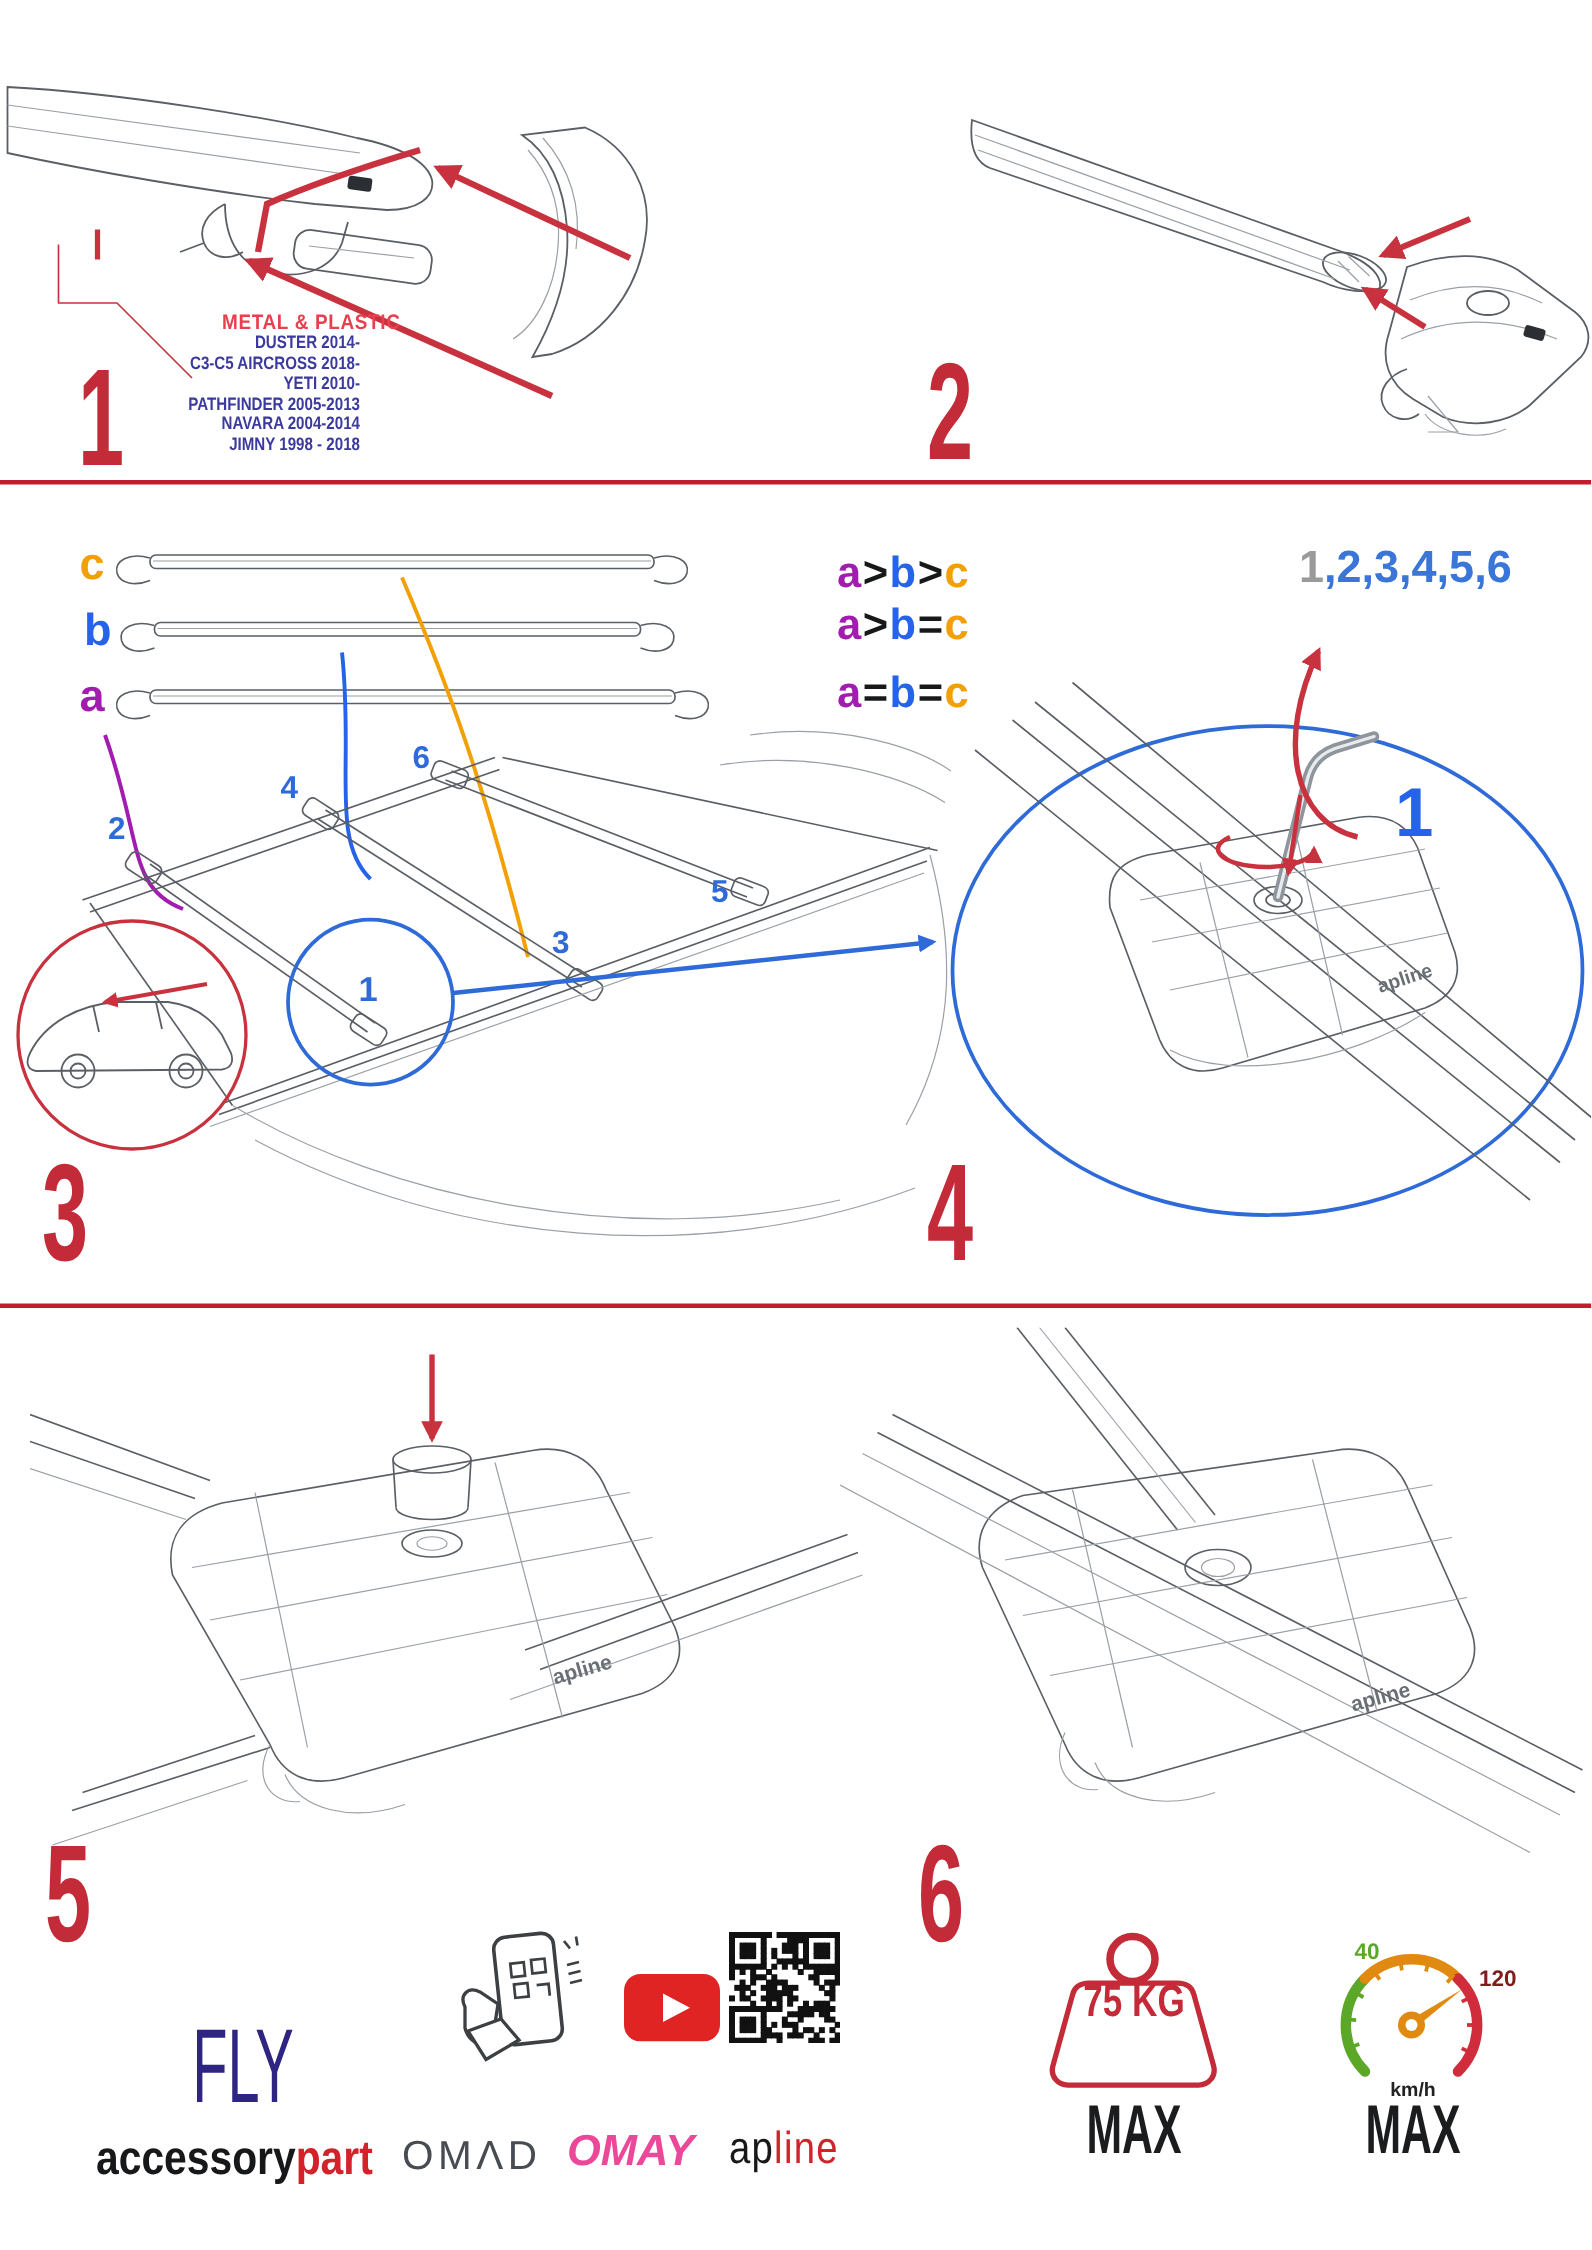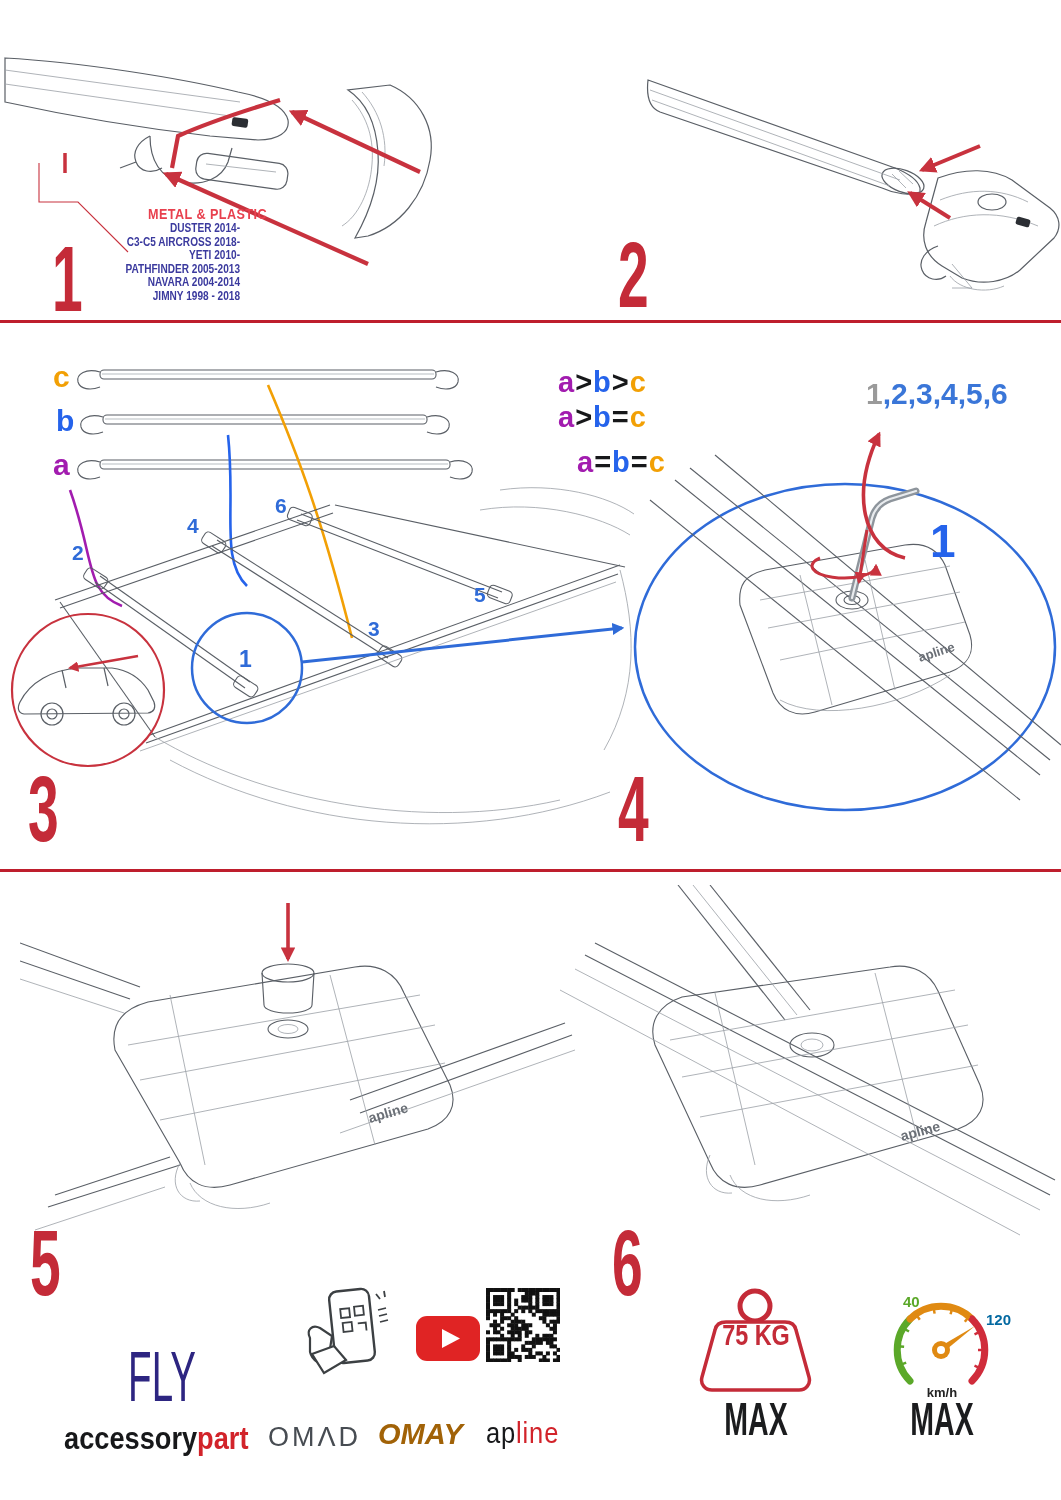--- a/index.html
+++ b/index.html
@@ -20,30 +20,30 @@
   .posnum{font-weight:bold;font-size:21px;line-height:1;color:#2F6BD8;}
   .seq{font-weight:bold;font-size:30px;line-height:1;white-space:nowrap;}
   .seq-first{color:#9A9A9A}.seq-rest{color:#3A76D8}
   .callout1{font-weight:bold;font-size:46px;line-height:1;color:#2563EB;}
   .fly{font-size:70px;line-height:1;color:#2D2581;transform:scaleX(.55);
        transform-origin:center top;width:160px;text-align:center;}
   .accessory{font-weight:bold;font-size:32px;line-height:1;color:#17181a;
              transform:scaleX(.85);transform-origin:left top;white-space:nowrap;}
   .accessory .red{color:#D2232A}
   .omad{font-weight:normal;font-size:27px;line-height:1;color:#474C52;letter-spacing:3px;}
-  .omay{font-weight:bold;font-style:italic;font-size:29px;line-height:1;color:#a16207;}
+  .omay{font-weight:bold;font-style:italic;font-size:29px;line-height:1;color:#ec4899;}
   .apline{font-size:30px;line-height:1;color:#17181a;letter-spacing:1px;
           transform:scaleX(.85);transform-origin:left top;white-space:nowrap;}
   .apline .red{color:#D2232A}
   .kg{font-weight:bold;font-size:30px;line-height:1;color:#C42B38;width:136px;text-align:center;
       transform:scaleX(.78);transform-origin:center top;}
   .max{font-weight:bold;font-size:46px;line-height:1;color:#1b1c1e;width:136px;text-align:center;
        transform:scaleX(.62);transform-origin:center top;}
   .splow{font-weight:bold;font-size:15px;line-height:1;color:#5BA829;}
-  .sphigh{font-weight:bold;font-size:15px;line-height:1;color:#0369a1;}
+  .sphigh{font-weight:bold;font-size:15px;line-height:1;color:#7f1d1d;}
   .kmh{font-weight:bold;font-size:13px;line-height:1;color:#222;width:132px;text-align:center;margin-top:20px;}
   svg{display:block;}
 </style>
 </head>
 <body>
 
 <div id="page">
 
   <svg class="abs" style="left:0;top:40px" width="450" height="270" viewBox="0 0 450 270">
     <defs>
@@ -201,21 +201,21 @@
   <div class="abs barlabel lab-c" style="left:53px;top:362px">c</div>
   <div class="abs barlabel lab-b" style="left:56px;top:406px">b</div>
   <div class="abs barlabel lab-a" style="left:53px;top:450px">a</div>
 
   <div class="abs formula" style="left:558px;top:368px">
     <span class="fa">a</span><span class="fop">&gt;</span><span class="fb">b</span><span class="fop">&gt;</span><span class="fc">c</span>
   </div>
   <div class="abs formula" style="left:558px;top:403px">
     <span class="fa">a</span><span class="fop">&gt;</span><span class="fb">b</span><span class="fop">=</span><span class="fc">c</span>
   </div>
-  <div class="abs formula" style="left:577px;top:448px">
+  <div class="abs formula" style="left:558px;top:448px">
     <span class="fa">a</span><span class="fop">=</span><span class="fb">b</span><span class="fop">=</span><span class="fc">c</span>
   </div>
 
   <div class="abs posnum" style="left:72px;top:542px">2</div>
   <div class="abs posnum" style="left:187px;top:515px">4</div>
   <div class="abs posnum" style="left:275px;top:495px">6</div>
   <div class="abs posnum" style="left:368px;top:618px">3</div>
   <div class="abs posnum" style="left:474px;top:584px">5</div>
   <div class="abs posnum" style="left:239px;top:648px;font-size:23px">1</div>
 
@@ -248,21 +248,21 @@
     <path d="M232,238 L252,158 Q256,144 270,139 L296,131" stroke="#8e959c" stroke-width="7" stroke-linecap="round" fill="none"></path>
     <path d="M232,238 L252,158 Q256,144 270,139 L296,131" stroke="#e8ebee" stroke-width="2.2" stroke-linecap="round" fill="none"></path>
     <g stroke="#C8323E" fill="none">
       <path d="M200,198 A32,12 0 1 0 256,206" stroke-width="3" marker-end="url(#ar4)"></path>
       <path d="M247,170 L239,222" stroke-width="3" marker-end="url(#ar4)"></path>
       <path d="M285,198 C242,188 231,133 259,74" stroke-width="3.6" marker-end="url(#ar4)"></path>
     </g>
     <text x="300" y="302" transform="rotate(-18 300 302)" font-size="13" font-weight="bold" fill="#6a6f76">apline</text>
   </svg>
 
-  <div class="abs seq" style="left:866px;top:379px">
+  <div class="abs seq" style="left:866px;top:364px">
     <span class="seq-first">1</span><span class="seq-rest">,2,3,4,5,6</span>
   </div>
   <div class="abs callout1" style="left:930px;top:518px">1</div>
   <div class="abs stencil" style="left:618px;top:772px">4</div>
 
   <div class="divider" style="top:869px"></div>
 
   <svg class="abs" style="left:20px;top:895px" width="560" height="425" viewBox="0 0 560 425">
     <defs>
       <marker id="ar5" viewBox="0 0 10 10" refX="8" refY="5" markerWidth="4" markerHeight="4" orient="auto-start-reverse">

